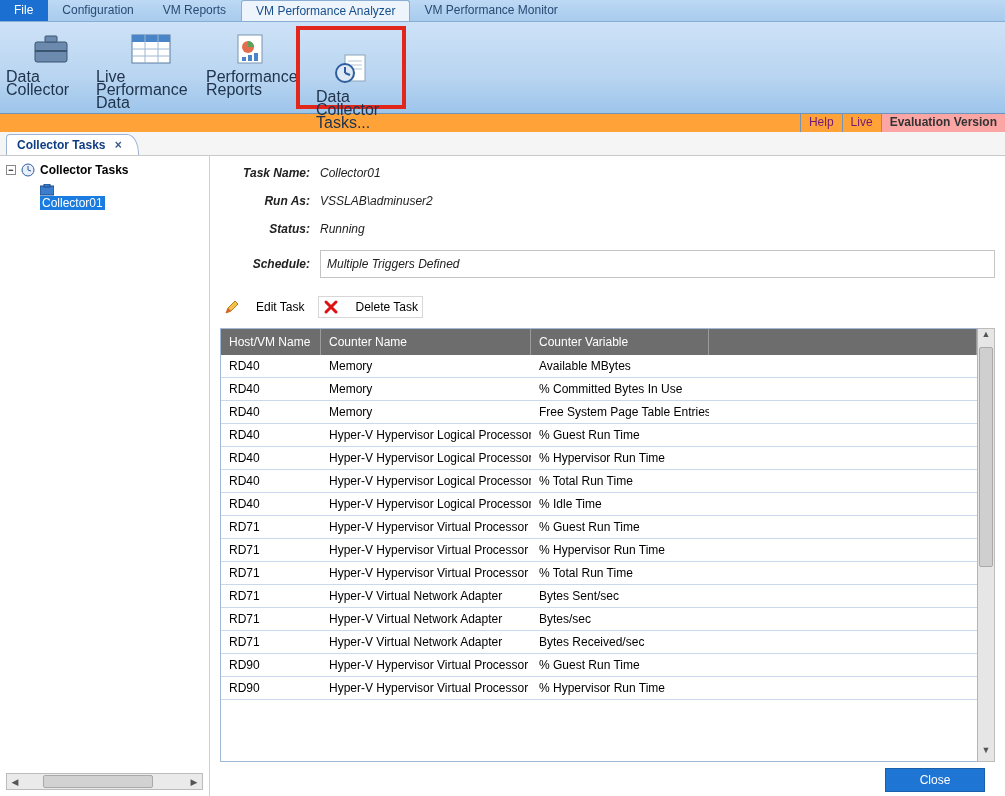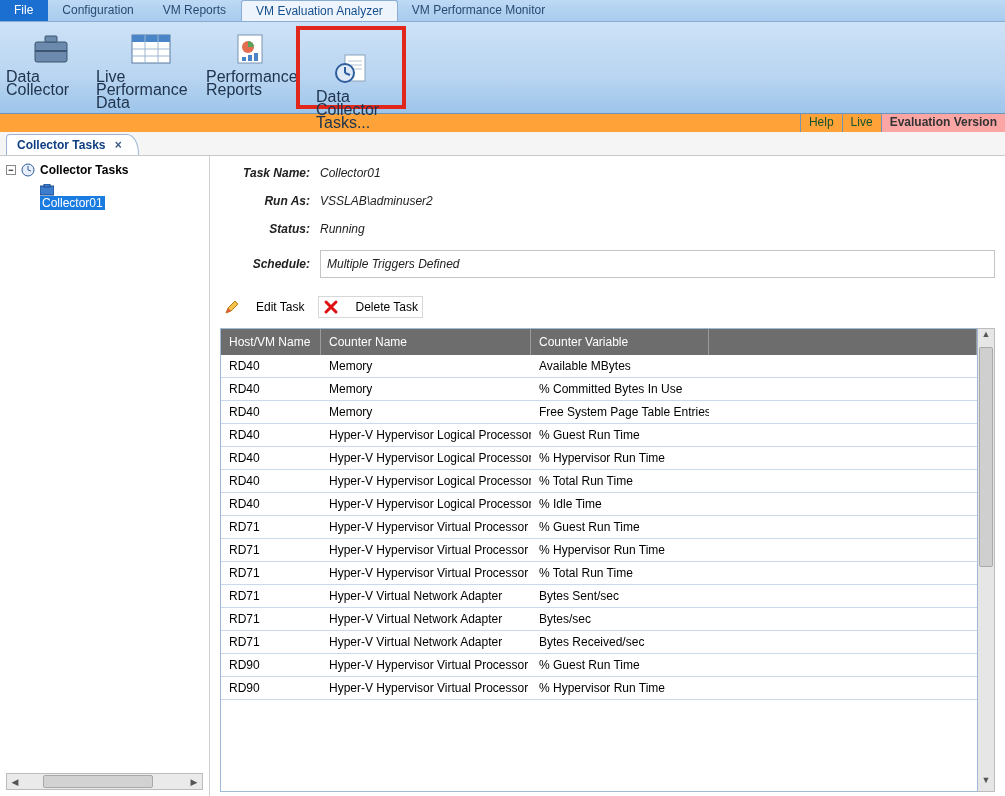--- a/index.html
+++ b/index.html
@@ -14,21 +14,21 @@
 
 .ribbon { height: 92px; background: linear-gradient(#cde2f7,#b9d5f1 60%,#9dc5eb); border-bottom: 1px solid #6e93b9; display: flex; padding: 4px 6px; }
 .rb-item { width: 90px; text-align: left; font-size: 16px; color: #20344d; padding-top: 4px; }
 .rb-item.wide { width: 110px; }
 .rb-item .icon { height: 38px; display: flex; align-items: center; justify-content: center; margin-bottom: 2px; }
 .rb-item .label-line { line-height: 13px; }
 .rb-highlight { border: 4px solid #e1261c; padding: 16px; width: 110px; }
 
 
 .orange-strip { height: 18px; background: #ffa238; display: flex; justify-content: flex-end; align-items: stretch; font-size: 12px; }
-.orange-strip .link { padding: 1px 8px; border-left: 1px solid #7593b2; color: #14532d; }
+.orange-strip .link { padding: 1px 8px; border-left: 1px solid #7593b2; color: #701a75; }
 .orange-strip .eval { background: #fca5a5; font-weight: bold; color: #333; }
 
 
 .ctab-bar { height: 24px; background: #f5f5f5; border-bottom: 1px solid #c9c9c9; display: flex; align-items: end; padding-left: 6px; }
 .ctab { font-size: 12px; color: #0f3d82; border: 1px solid #9cb4d3; border-bottom: none; border-radius: 4px 12px 0 0 / 4px 20px 0 0; padding: 3px 16px 3px 10px; background: #fff; position: relative; }
 .ctab .x { color: #3b5b84; margin-left: 6px; font-weight: bold; }
 
 
 .body { display: flex; height: calc(796px - 22px - 92px - 18px - 24px); }
 .left-pane { width: 210px; border-right: 1px solid #d0d0d0; padding: 6px; overflow: hidden; font-size: 12px; display:flex; flex-direction:column; }
@@ -76,21 +76,21 @@
 
 svg { display:block; }
 </style>
 </head>
 <body>
 
 <div class="menu-tabs">
   <div class="menu-tab file">File</div>
   <div class="menu-tab">Configuration</div>
   <div class="menu-tab">VM Reports</div>
-  <div class="menu-tab active">VM Evaluation Analyzer</div>
+  <div class="menu-tab active">VM Performance Analyzer</div>
   <div class="menu-tab">VM Performance Monitor</div>
 </div>
 
 <div class="ribbon">
   <div class="rb-item">
     <div class="icon">
       <svg width="36" height="30" viewBox="0 0 36 30">
           <rect x="2" y="8" width="32" height="20" rx="2" fill="#6b8aad" stroke="#3b5570"></rect>
           <rect x="12" y="2" width="12" height="6" rx="1" fill="#6b8aad" stroke="#3b5570"></rect>
           <rect x="2" y="16" width="32" height="2" fill="#3b5570"></rect>
@@ -331,14 +331,17 @@
       </div>
       <div class="vtrack">
         <div class="ar">▲</div>
         <div class="tt">
             <div class="th"></div>
           </div>
         <div class="ar">▼</div>
       </div>
     </div>
 
+    <div class="footer">
+      <div class="close-btn">Close</div>
+    </div>
   </div>
 </div>
 
 </body></html>

